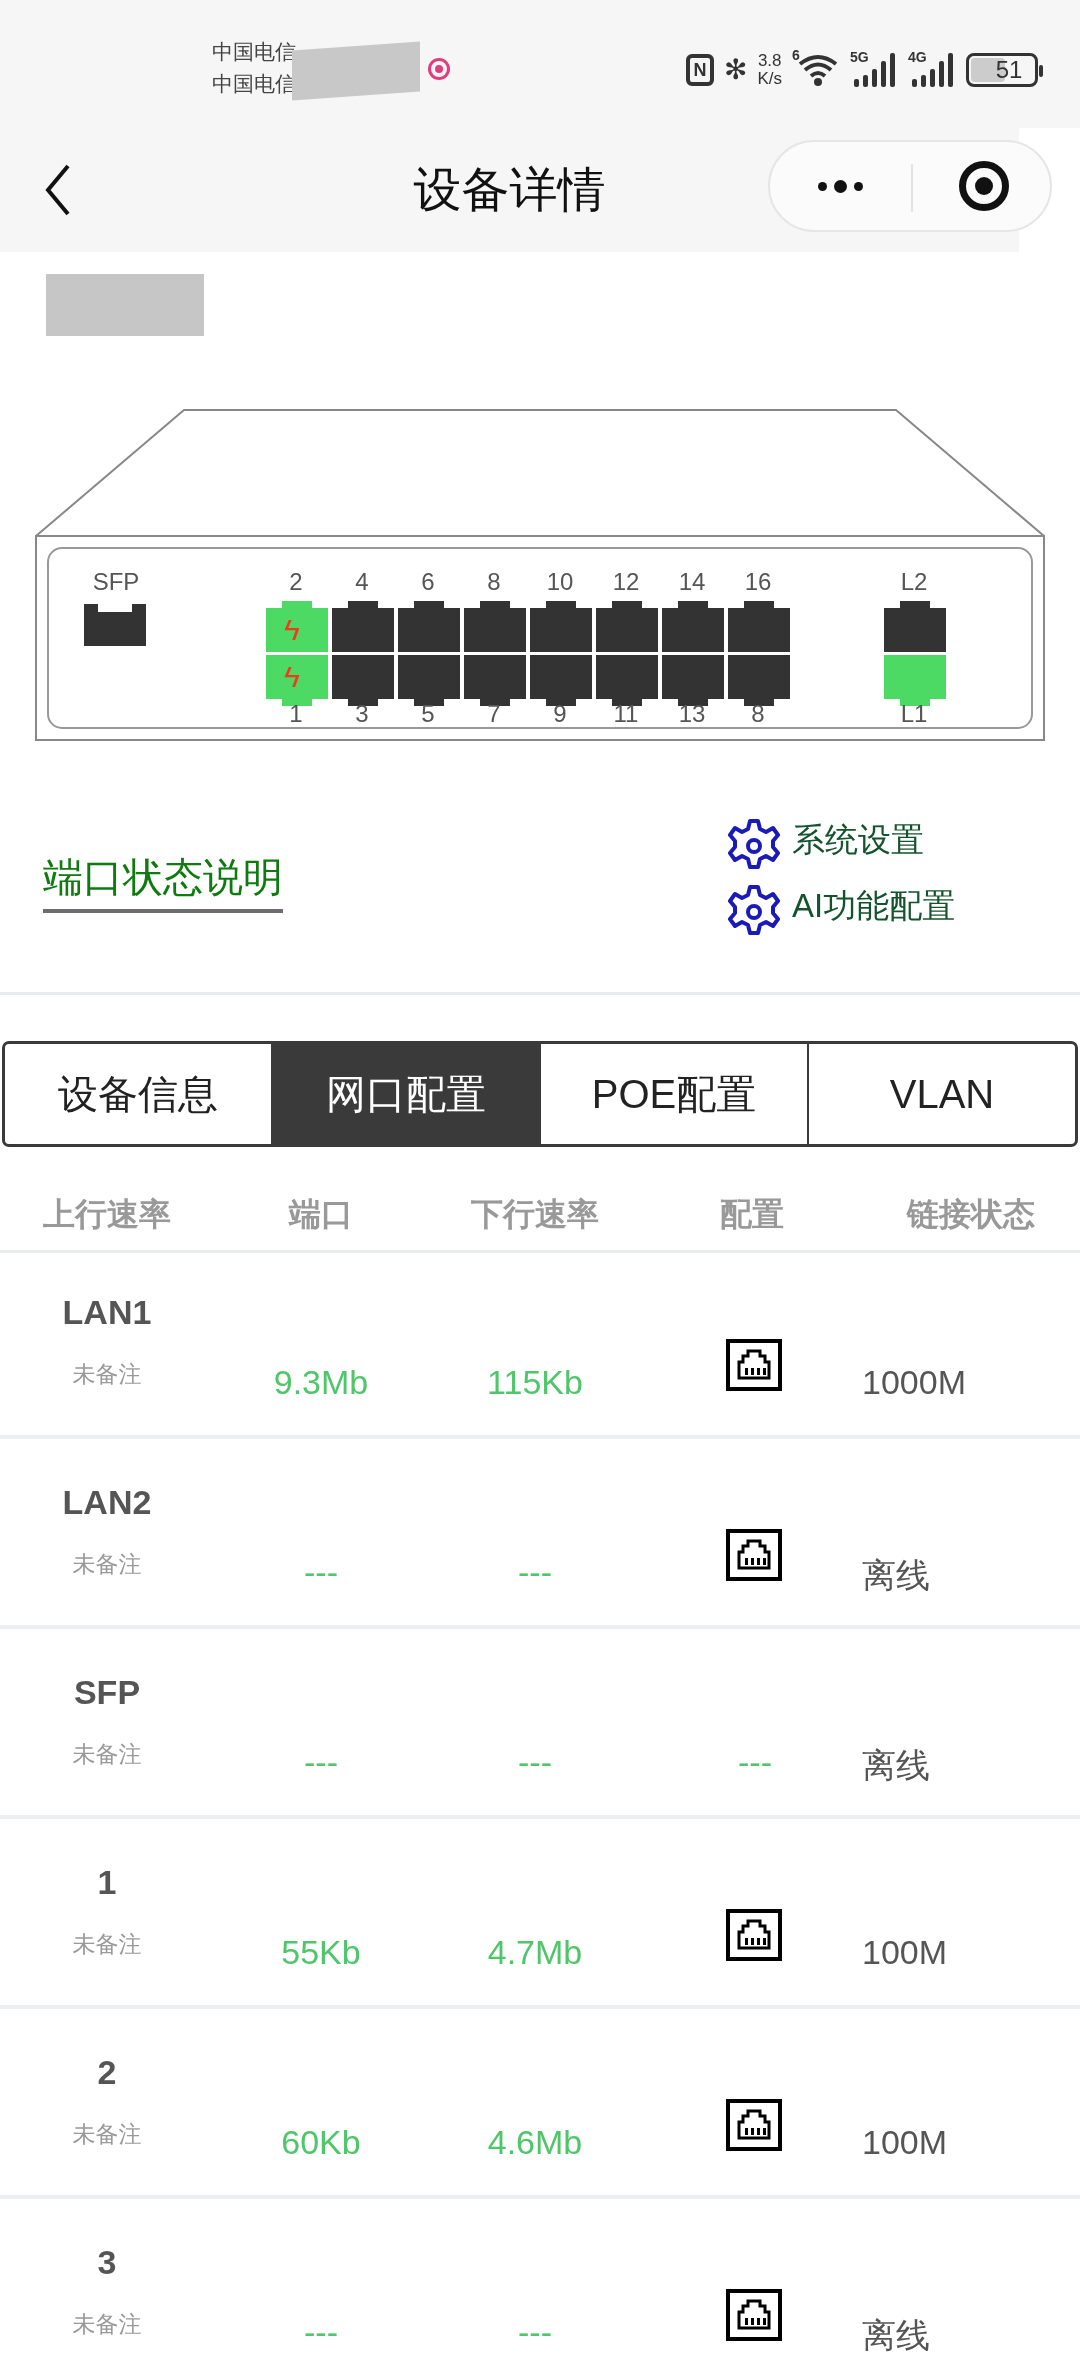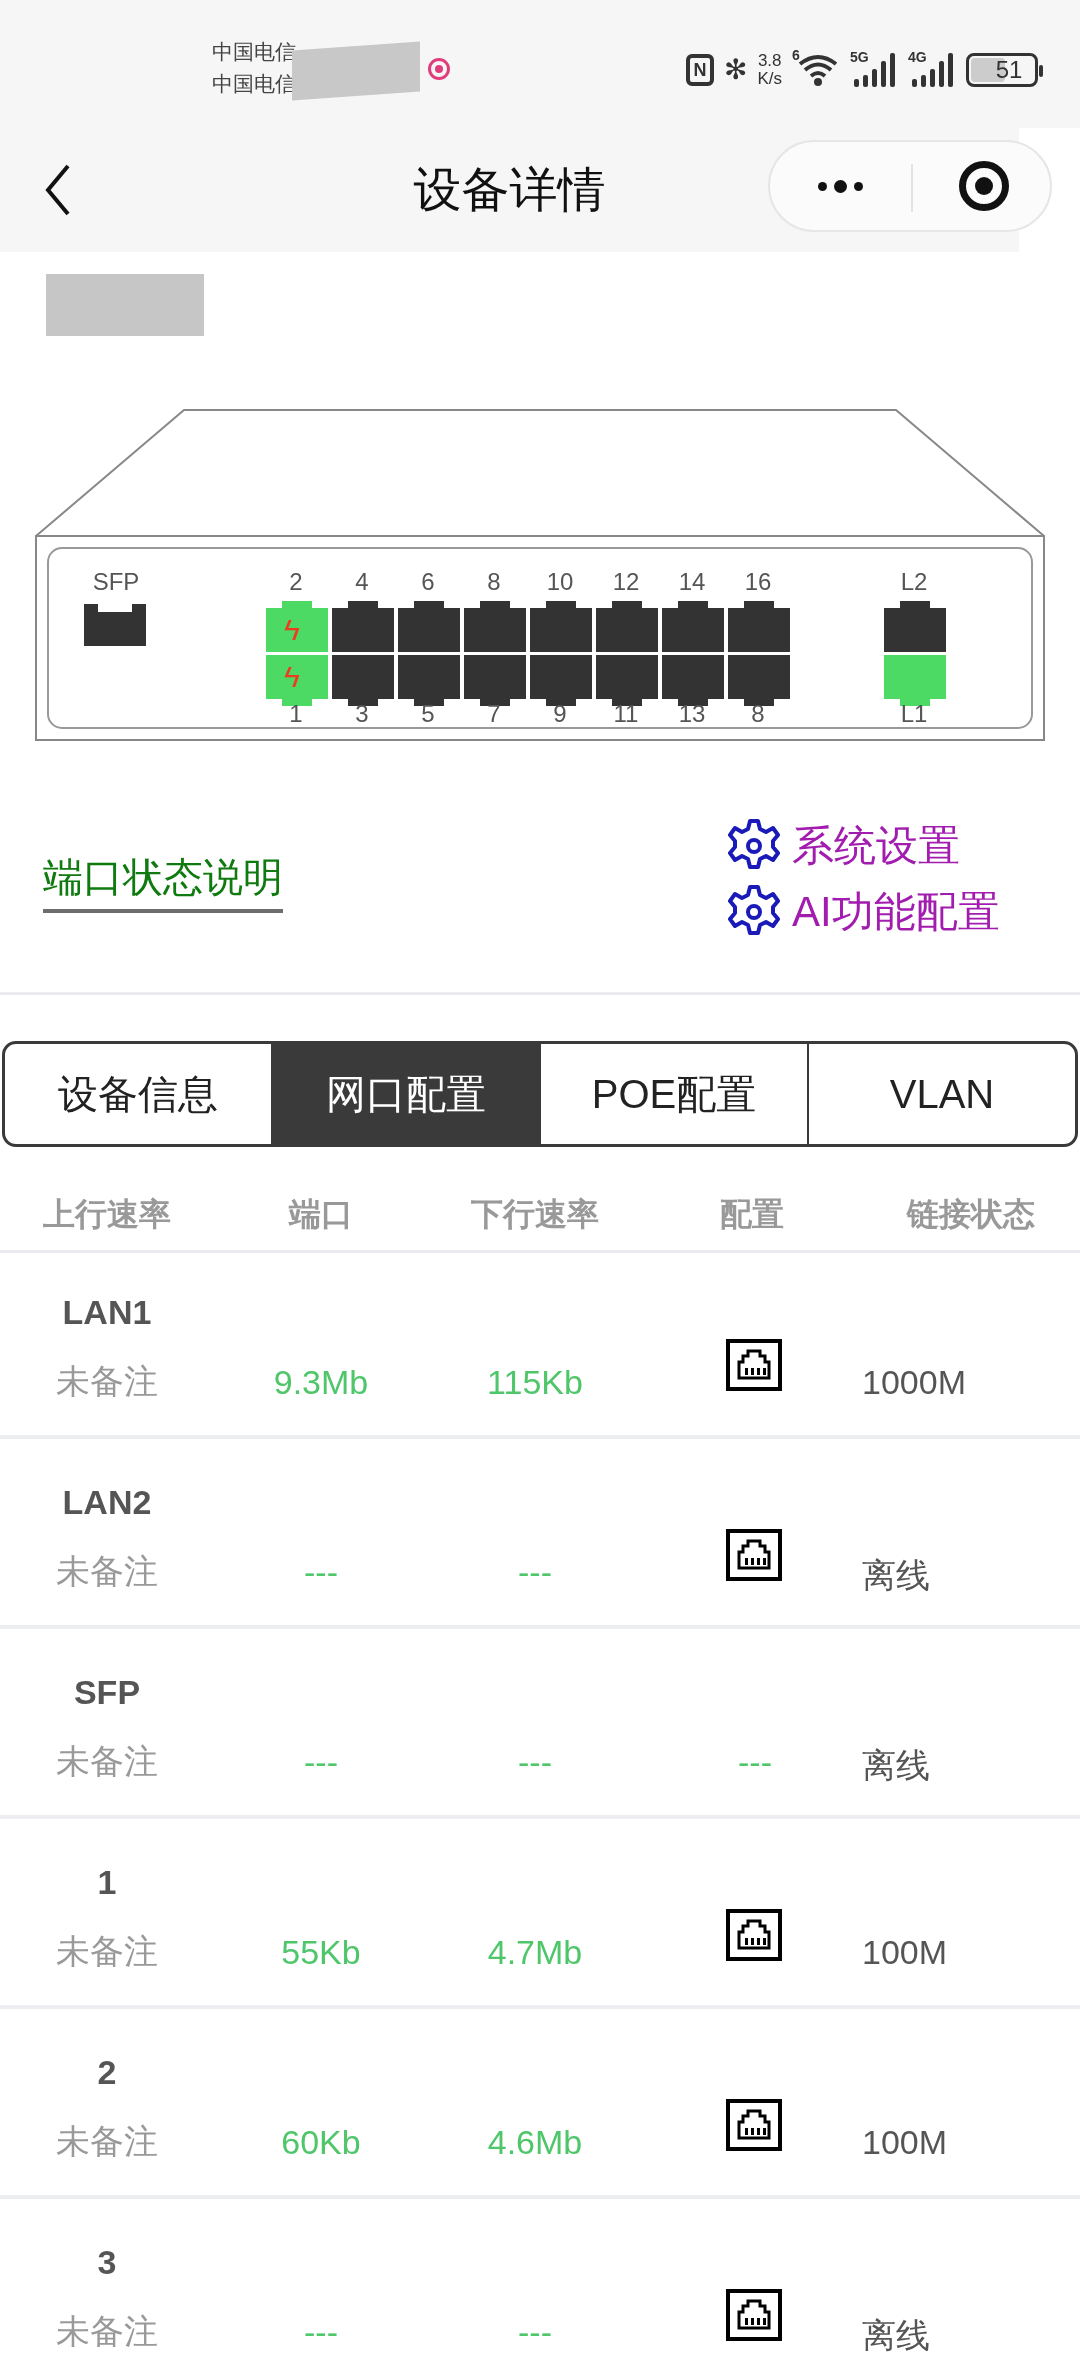--- a/index.html
+++ b/index.html
@@ -45,39 +45,39 @@
   .port-label { position: absolute; font-size: 24px; color: #555; text-align: center; width: 60px; }
   .port { position: absolute; width: 62px; height: 44px; background: #333; }
   .port.green { background: #4cd964; }
   .port .tab { position: absolute; left: 16px; width: 30px; height: 8px; background: inherit; }
   .port.top .tab { top: -7px; }
   .port.bot .tab { bottom: -7px; }
   .port .bolt { position: absolute; left: 18px; top: 4px; font-size: 30px; color: #f03a1e; line-height: 36px; }
 
   
   .legend-link { position: absolute; left: 43px; top: 850px; font-size: 40px; color: #0f7a0f; border-bottom: 4px solid #6d6d6d; padding-bottom: 4px; }
-  .setting-link { position: absolute; left: 728px; font-size: 42px; color: #a21caf; display: flex; align-items: center; gap: 12px; }
+  .setting-link { position: absolute; left: 728px; font-size: 33px; color: #14532d; display: flex; gap: 12px; }
   .setting-link.s1 { top: 818px; } .setting-link.s2 { top: 884px; }
   .setting-link .gear { width: 52px; height: 56px; }
 
   .divider { position: absolute; left: 0; width: 1080px; height: 3px; background: #e9ebef; }
 
   
-  .tabs { position: absolute; left: 2px; top: 1041px; width: 1076px; height: 106px; border: 3px solid #3a3a3a; border-radius: 14px; display: flex; overflow: hidden; }
+  .tabs { position: absolute; left: 2px; top: 1041px; width: 1076px; height: 106px; border: 3px solid #3a3a3a; border-radius: 7px; display: flex; overflow: hidden; }
   .tab-item { flex: 1; display: flex; align-items: center; justify-content: center; font-size: 40px; color: #222; border-right: 2px solid #3a3a3a; }
   .tab-item:last-child { border-right: none; }
   .tab-item.active { background: #3a3a3a; color: #fff; }
 
   
   .thead { position: absolute; left: 0; top: 1185px; width: 1080px; height: 60px; display: flex; font-size: 32px; color: #999; font-weight: bold; }
   .col { display: flex; justify-content: center; align-items: center; }
   .c-port { width: 214px; } .c-up { width: 214px; } .c-down { width: 214px; } .c-cfg { width: 220px; } .c-state { width: 218px; }
   .row { position: absolute; left: 0; width: 1080px; height: 186px; border-bottom: 4px solid #eceef1; }
   .row .port-name { position: absolute; left: 0; width: 214px; top: 40px; text-align: center; font-size: 34px; font-weight: bold; color: #555; }
-  .row .remark { position: absolute; left: 0; width: 214px; top: 106px; text-align: center; font-size: 34px; color: #999; }
+  .row .remark { position: absolute; left: 0; width: 214px; top: 106px; text-align: center; font-size: 23px; color: #999; }
   .row .up, .row .down, .row .cfg-dash { position: absolute; top: 110px; text-align: center; font-size: 34px; color: #4fc66a; }
   .row .up { left: 214px; width: 214px; }
   .row .down { left: 428px; width: 214px; }
   .row .cfg-dash { left: 645px; width: 220px; }
   .row .state { position: absolute; left: 862px; width: 218px; top: 110px; text-align: left; font-size: 34px; color: #555; }
   .row .cfg-icon { position: absolute; left: 726px; top: 86px; width: 56px; height: 52px; border: 4px solid #000; background: #fff; }
 </style>
 </head>
 <body>
 

